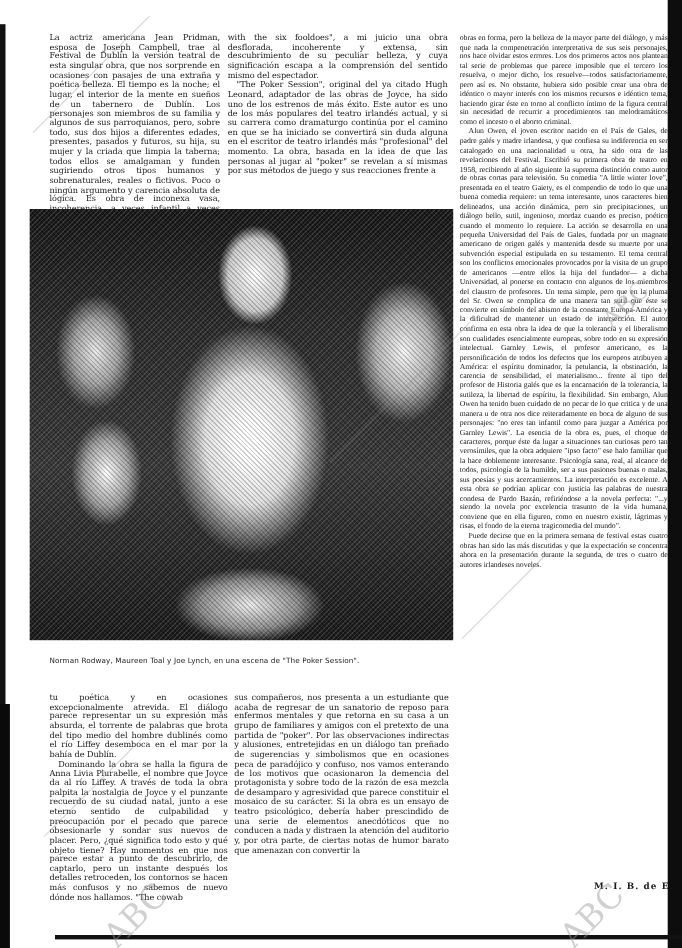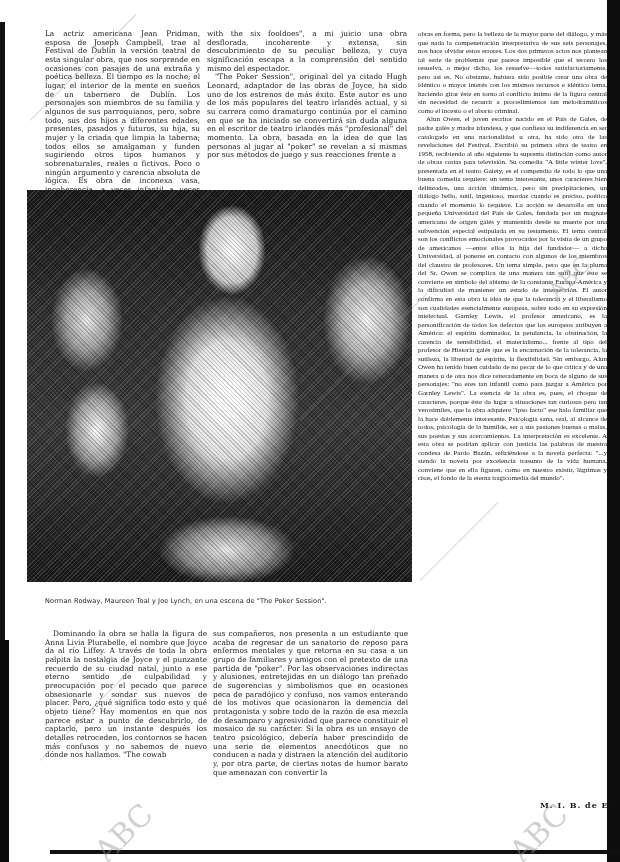--- a/index.html
+++ b/index.html
@@ -80,27 +80,29 @@
 </div>
 
 <div class="col" id="col2" style="width:200px;">
   <p class="noindent">with the six fooldoes", a mi juicio una obra desflorada, incoherente y extensa, sin descubrimiento de su peculiar belleza, y cuya significación escapa a la comprensión del sentido mismo del espectador.</p>
   <p>"The Poker Session", original del ya citado Hugh Leonard, adaptador de las obras de Joyce, ha sido uno de los estrenos de más éxito. Este autor es uno de los más populares del teatro irlandés actual, y si su carrera como dramaturgo continúa por el camino en que se ha iniciado se convertirá sin duda alguna en el escritor de teatro irlandés más "profesional" del momento. La obra, basada en la idea de que las personas al jugar al "poker" se revelan a sí mismas por sus métodos de juego y sus reacciones frente a</p>
 </div>
 
 <div class="col" id="col3" style="font-size:7.05px; line-height:8.55px;">
   <p class="noindent">obras en forma, pero la belleza de la mayor parte del diálogo, y más que nada la compenetración interpretativa de sus seis personajes, nos hace olvidar estos errores. Los dos primeros actos nos plantean tal serie de problemas que parece imposible que el tercero los resuelva, o mejor dicho, los resuelve—todos satisfactoriamente, pero así es. No obstante, hubiera sido posible crear una obra de idéntico o mayor interés con los mismos recursos e idéntico tema, haciendo girar éste en torno al conflicto íntimo de la figura central sin necesidad de recurrir a procedimientos tan melodramáticos como el incesto o el aborto criminal.</p>
   <p>Alun Owen, el joven escritor nacido en el País de Gales, de padre galés y madre irlandesa, y que confiesa su indiferencia en ser catalogado en una nacionalidad u otra, ha sido otra de las revelaciones del Festival. Escribió su primera obra de teatro en 1958, recibiendo al año siguiente la suprema distinción como autor de obras cortas para televisión. Su comedia "A little winter love", presentada en el teatro Gaiety, es el compendio de todo lo que una buena comedia requiere: un tema interesante, unos caracteres bien delineados, una acción dinámica, pero sin precipitaciones, un diálogo bello, sutil, ingenioso, mordaz cuando es preciso, poético cuando el momento lo requiere. La acción se desarrolla en una pequeña Universidad del País de Gales, fundada por un magnate americano de origen galés y mantenida desde su muerte por una subvención especial estipulada en su testamento. El tema central son los conflictos emocionales provocados por la visita de un grupo de americanos —entre ellos la hija del fundador— a dicha Universidad, al ponerse en contacto con algunos de los miembros del claustro de profesores. Un tema simple, pero que en la pluma del Sr. Owen se complica de una manera tan sutil que éste se convierte en símbolo del abismo de la constante Europa-América y la dificultad de mantener un estado de intersección. El autor confirma en esta obra la idea de que la tolerancia y el liberalismo son cualidades esencialmente europeas, sobre todo en su expresión intelectual. Garnley Lewis, el profesor americano, es la personificación de todos los defectos que los europeos atribuyen a América: el espíritu dominador, la petulancia, la obstinación, la carencia de sensibilidad, el materialismo... frente al tipo del profesor de Historia galés que es la encarnación de la tolerancia, la sutileza, la libertad de espíritu, la flexibilidad. Sin embargo, Alun Owen ha tenido buen cuidado de no pecar de lo que critica y de una manera u de otra nos dice reiteradamente en boca de alguno de sus personajes: "no eres tan infantil como para juzgar a América por Garnley Lewis". La esencia de la obra es, pues, el choque de caracteres, porque éste da lugar a situaciones tan curiosas pero tan verosímiles, que la obra adquiere "ipso facto" ese halo familiar que la hace doblemente interesante. Psicología sana, real, al alcance de todos, psicología de la humilde, ser a sus pasiones buenas o malas, sus poesías y sus acercamientos. La interpretación es excelente. A esta obra se podrían aplicar con justicia las palabras de nuestra condesa de Pardo Bazán, refiriéndose a la novela perfecta: "...y siendo la novela por excelencia trasunto de la vida humana, conviene que en ella figuren, como en nuestro existir, lágrimas y risas, el fondo de la eterna tragicomedia del mundo".</p>
+  <p>Puede decirse que en la primera semana de festival estas cuatro obras han sido las más discutidas y que la expectación se concentra ahora en la presentación durante la segunda, de tres o cuatro de autores irlandeses noveles.</p>
 </div>
 
 <div class="photo" title="Three actors seated around a table in a scene"></div>
 
 <div class="caption">Norman Rodway, Maureen Toal y Joe Lynch, en una escena de "The Poker Session".</div>
 
 <div class="col" id="col4">
+  <p class="noindent">tu poética y en ocasiones excepcionalmente atrevida. El diálogo parece representar un su expresión más absurda, el torrente de palabras que brota del tipo medio del hombre dublinés como el río Liffey desemboca en el mar por la bahía de Dublín.</p>
   <p>Dominando la obra se halla la figura de Anna Livia Plurabelle, el nombre que Joyce da al río Liffey. A través de toda la obra palpita la nostalgia de Joyce y el punzante recuerdo de su ciudad natal, junto a ese eterno sentido de culpabilidad y preocupación por el pecado que parece obsesionarle y sondar sus nuevos de placer. Pero, ¿qué significa todo esto y qué objeto tiene? Hay momentos en que nos parece estar a punto de descubrirlo, de captarlo, pero un instante después los detalles retroceden, los contornos se hacen más confusos y no sabemos de nuevo dónde nos hallamos. "The cowab</p>
 </div>
 
 <div class="col" id="col5">
   <p class="noindent">sus compañeros, nos presenta a un estudiante que acaba de regresar de un sanatorio de reposo para enfermos mentales y que retorna en su casa a un grupo de familiares y amigos con el pretexto de una partida de "poker". Por las observaciones indirectas y alusiones, entretejidas en un diálogo tan preñado de sugerencias y simbolismos que en ocasiones peca de paradójico y confuso, nos vamos enterando de los motivos que ocasionaron la demencia del protagonista y sobre todo de la razón de esa mezcla de desamparo y agresividad que parece constituir el mosaico de su carácter. Si la obra es un ensayo de teatro psicológico, debería haber prescindido de una serie de elementos anecdóticos que no conducen a nada y distraen la atención del auditorio y, por otra parte, de ciertas notas de humor barato que amenazan con convertir la</p>
 </div>
 
 <div class="signature">M. I. B. de E.</div>
 
 <div class="bottom-rule"></div>

